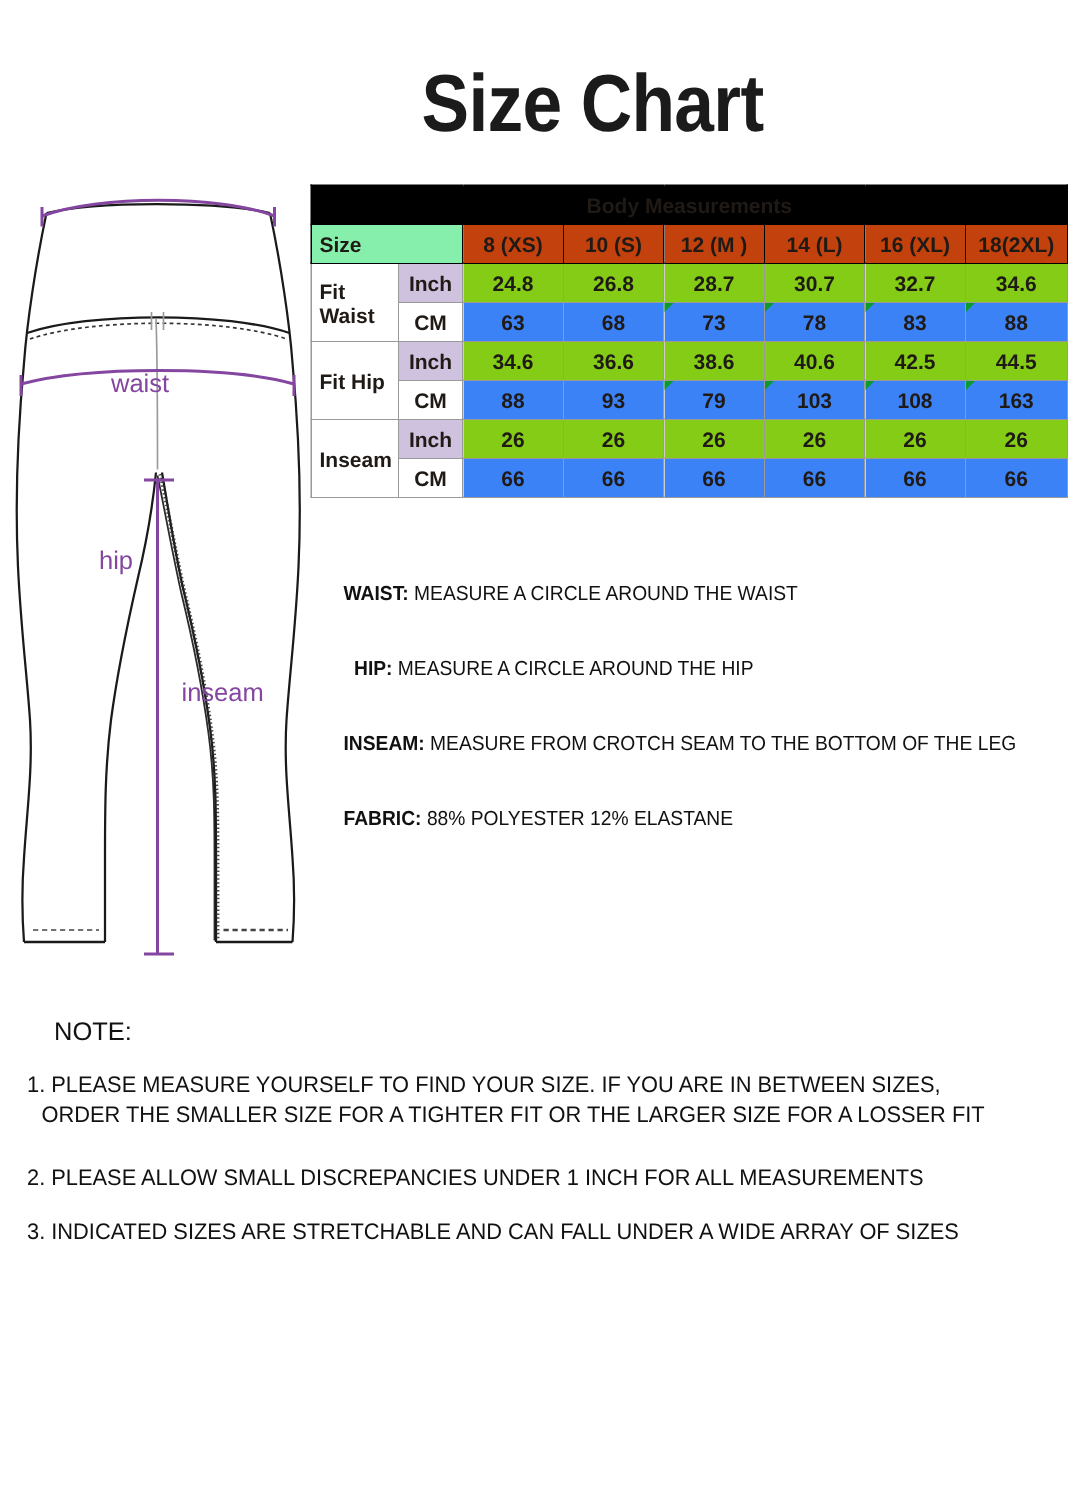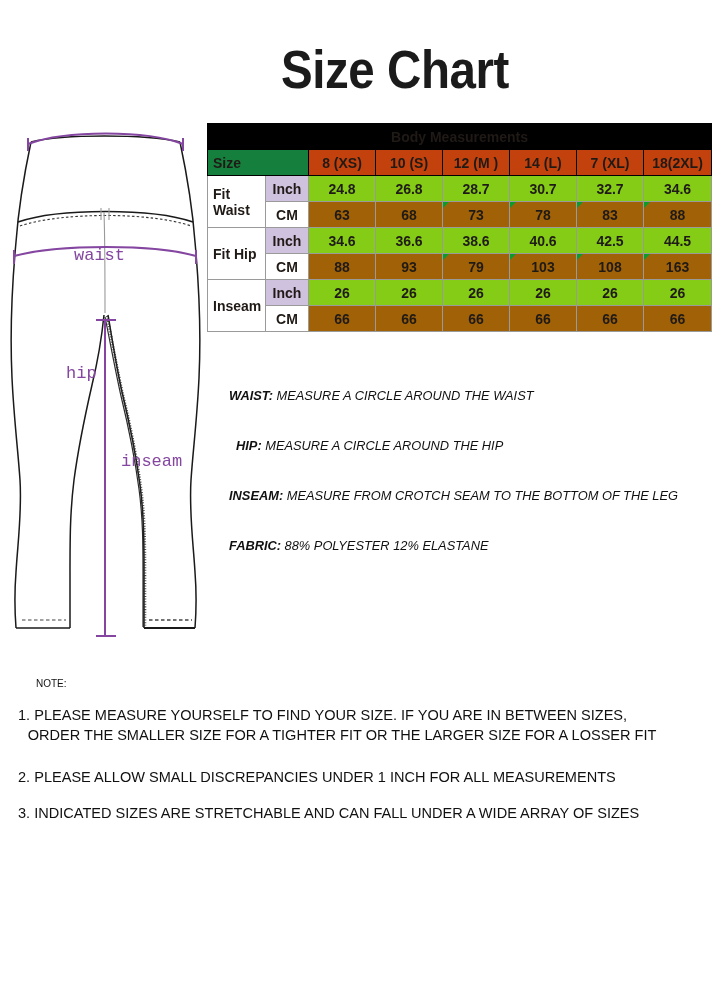--- a/index.html
+++ b/index.html
@@ -29,21 +29,21 @@
     white-space:nowrap;
   }
 
   
   .diagram{position:absolute;left:4px;top:120px;width:205px;height:560px;}
   .diagram svg{display:block;}
   .dlabel{
     position:absolute;
     color:#8446a0;
     font-size:17px;
-    font-family:Liberation Mono, monospace;
+    font-family:Liberation Sans, sans-serif;
     font-weight:400;
     white-space:nowrap;
   }
   #lbl-waist{left:70px;top:126px;}
   #lbl-hip{left:62px;top:244px;}
   #lbl-inseam{left:117px;top:332px;}
 
   
   .tablewrap{position:absolute;left:207px;top:123px;width:418px;}
   table.sizes{
@@ -62,21 +62,21 @@
     height:25px;
     position:relative;
   }
   .hdr-band{
     background:#000000;color:#ffffff;
     font-size:14px;font-weight:700;
     border:1px solid #000 !important;
     height:22px;
   }
   .hdr-size{
-    background:#15803d;color:#ffffff;
+    background:#86efac;color:#ffffff;
     text-align:left !important;
     padding-left:5px !important;
     font-size:14px;font-weight:700;
     border:1px solid #000 !important;
     height:24px;
   }
   .hdr-col{
     background:#c2410c;color:#ffffff;
     font-size:14px;font-weight:700;
     border:1px solid #000 !important;
@@ -90,50 +90,50 @@
     font-weight:700;
     vertical-align:middle;
     border-left:1px solid #9a9a9a;
     border-right:2px solid #2b2b2b;
     margin-top:14px;
   }
   .unitcell{font-size:14px;font-weight:700;}
   .u-inch{background:#cfc2de;}
   .u-cm{background:#ffffff;}
   .v-inch{background:#84cc16;}
-  .v-cm{background:#a16207;}
+  .v-cm{background:#3b82f6;}
   .grp-top td{border-top:2px solid #2b2b2b;}
   .grp-bot td{border-bottom:2px solid #2b2b2b;}
   .marker::before{
     content:"";
     position:absolute;left:0;top:0;
     width:0;height:0;
     border-top:6px solid #0a9b2e;
     border-right:6px solid transparent;
   }
 
   
-  .defs{position:absolute;left:229px;top:388px;width:491px;font-style:italic;}
+  .defs{position:absolute;left:229px;top:388px;width:491px;}
   .defline{
     font-size:13.5px;
     line-height:16px;
     color:#111;
     margin-bottom:34px;
     white-space:nowrap;
     transform:scaleX(0.95);
     transform-origin:left center;
   }
   .defline .k{font-weight:700;}
   .defline .v{font-weight:400;}
   #def-hip{margin-left:7px;}
 
   
   .notes{position:absolute;left:18px;top:678px;width:700px;}
   .note-title{
-    font-size:10px;color:#111;margin-left:18px;margin-bottom:16px;
+    font-size:17px;color:#111;margin-left:18px;margin-bottom:16px;
     font-weight:400;
   }
   .note-item{
     font-size:15px;
     line-height:20px;
     color:#111;
     margin-bottom:14px;
     white-space:nowrap;
     transform:scaleX(0.97);
     transform-origin:left center;
@@ -237,21 +237,21 @@
       <tbody>
         <tr>
           <td class="hdr-band" colspan="8">Body Measurements</td>
         </tr>
         <tr>
           <td class="hdr-size" colspan="2">Size</td>
           <td class="hdr-col">8 (XS)</td>
           <td class="hdr-col">10 (S)</td>
           <td class="hdr-col">12 (M )</td>
           <td class="hdr-col">14 (L)</td>
-          <td class="hdr-col">7 (XL)</td>
+          <td class="hdr-col">16 (XL)</td>
           <td class="hdr-col">18(2XL)</td>
         </tr>
 
         <tr class="grp-top">
           <td class="rowlabel" rowspan="2">Fit Waist</td>
           <td class="unitcell u-inch">Inch</td>
           <td class="v-inch">24.8</td>
           <td class="v-inch">26.8</td>
           <td class="v-inch">28.7</td>
           <td class="v-inch">30.7</td>

